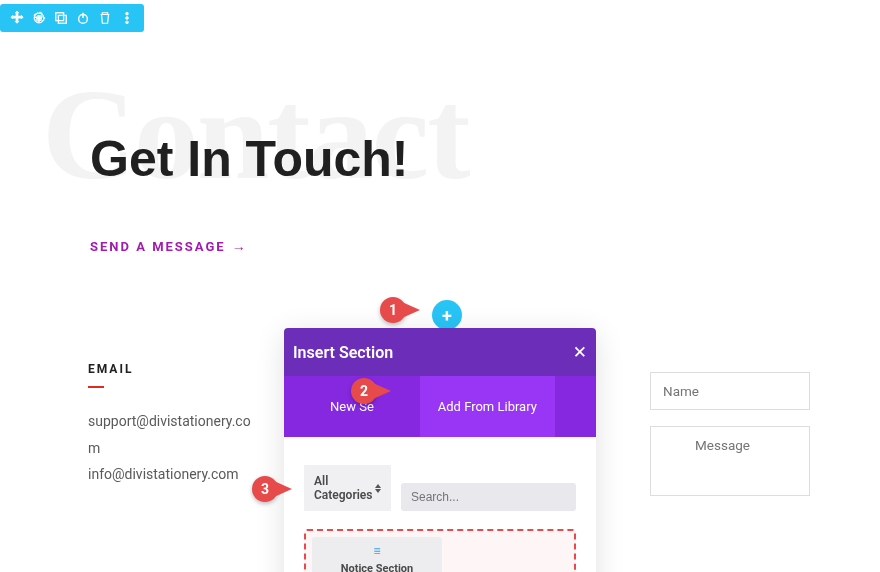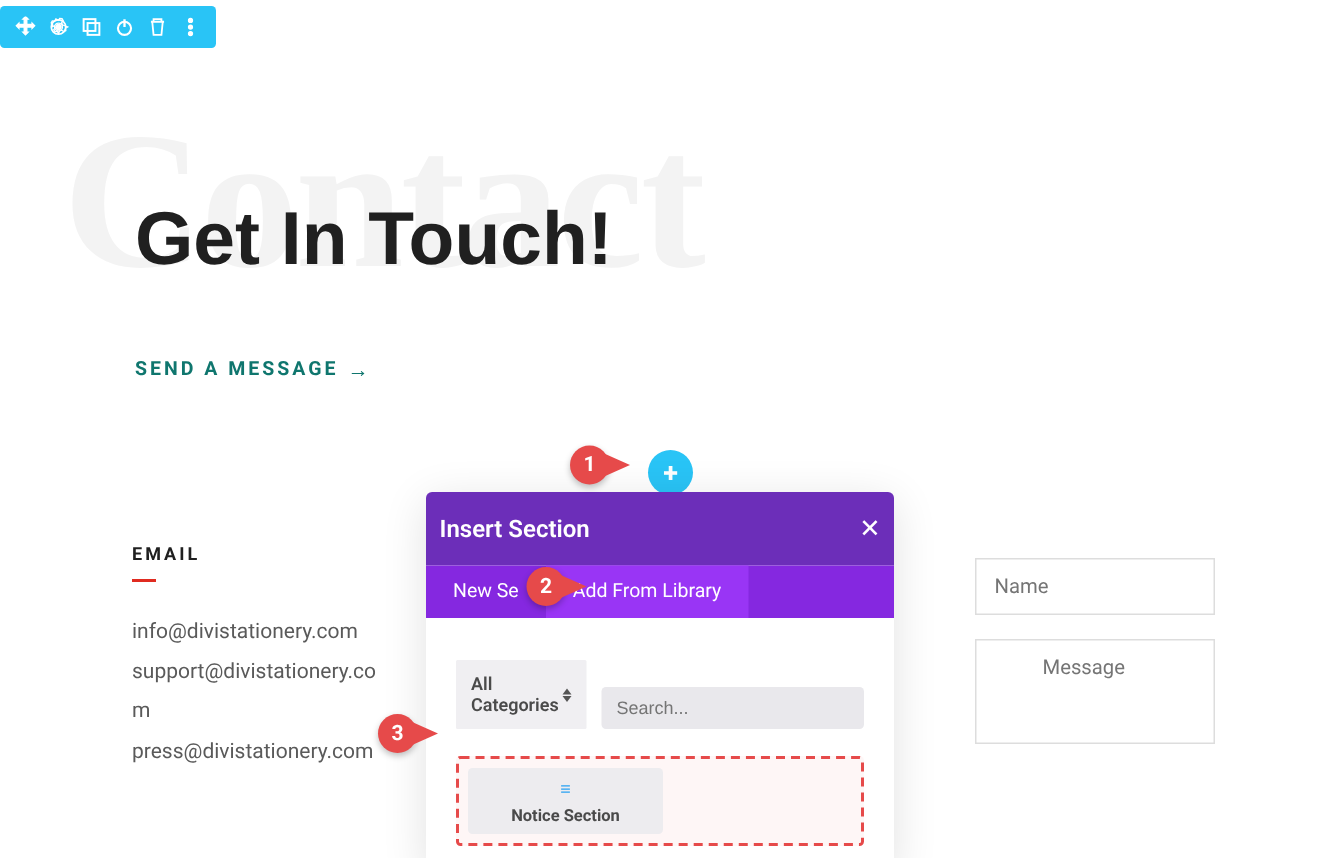--- a/index.html
+++ b/index.html
@@ -64,21 +64,21 @@
     margin-top: 70px;
     margin-left: 42px;
   }
   .cta {
     position: relative;
     margin-top: 50px;
     margin-left: 42px;
     font-size: 13px;
     font-weight: 700;
     letter-spacing: 2px;
-    color: #0f766e;
+    color: #a21caf;
     text-transform: uppercase;
     cursor: pointer;
     display: inline-flex;
     align-items: center;
     gap: 6px;
   }
   .cta .arrow { font-size: 14px; }
 
   
   .add-btn {
@@ -180,24 +180,25 @@
   .modal-header .close {
     color: #fff;
     font-size: 17px;
     cursor: pointer;
   }
   .modal-tabs {
     background: #8528e0;
     display: flex;
   }
   .modal-tab {
-    padding: 10px 18px;
+    padding: 23px 18px;
     color: #fff;
     font-size: 13px;
     cursor: pointer;
+    margin-left: 28px;
   }
   .modal-tab.active {
     background: #9935f5;
   }
   .modal-body {
     padding: 28px 20px 16px 20px;
   }
   .filter-row {
     display: flex;
     gap: 10px;
@@ -364,23 +365,22 @@
   </div>
 <div class="callout c3">
     <div class="bubble">3</div>
   </div>
 
 <div class="contact-cols">
   <div class="col">
     <div class="col-label">EMAIL</div>
     <div class="underline"></div>
     <div class="col-body">
+      <div>support@divistationery.com</div>
       <div>info@divistationery.com</div>
-      <div>support@divistationery.com</div>
-      <div>press@divistationery.com</div>
     </div>
   </div>
   <div class="col">
     <div class="col-label">P</div>
     <div class="underline"></div>
     <div class="col-body">
       <div>(3</div>
     </div>
   </div>
   <div class="col"></div>

